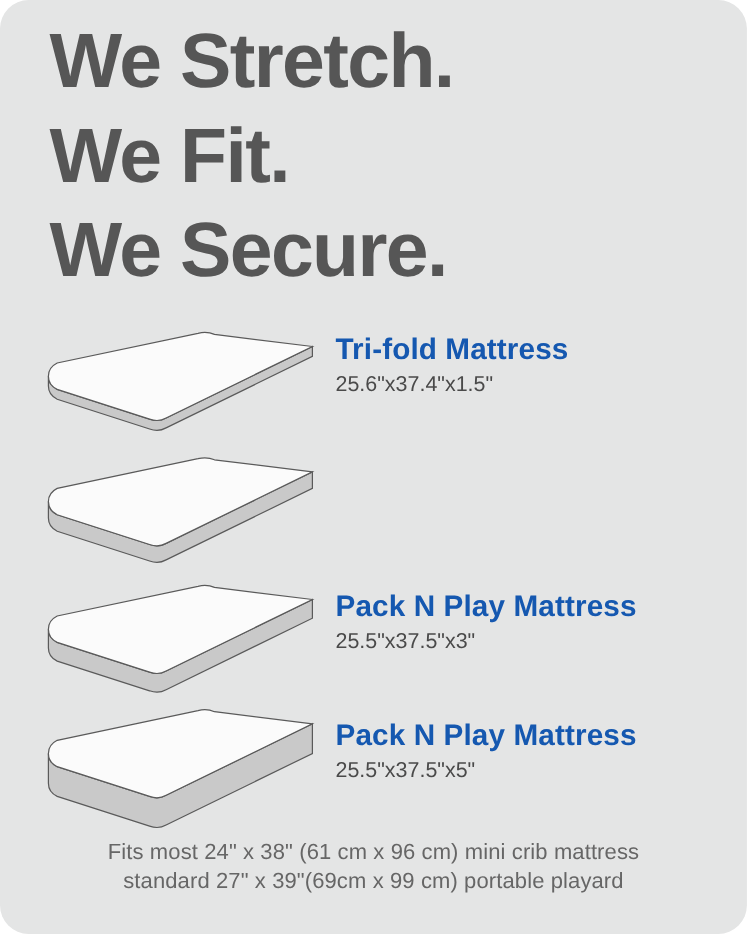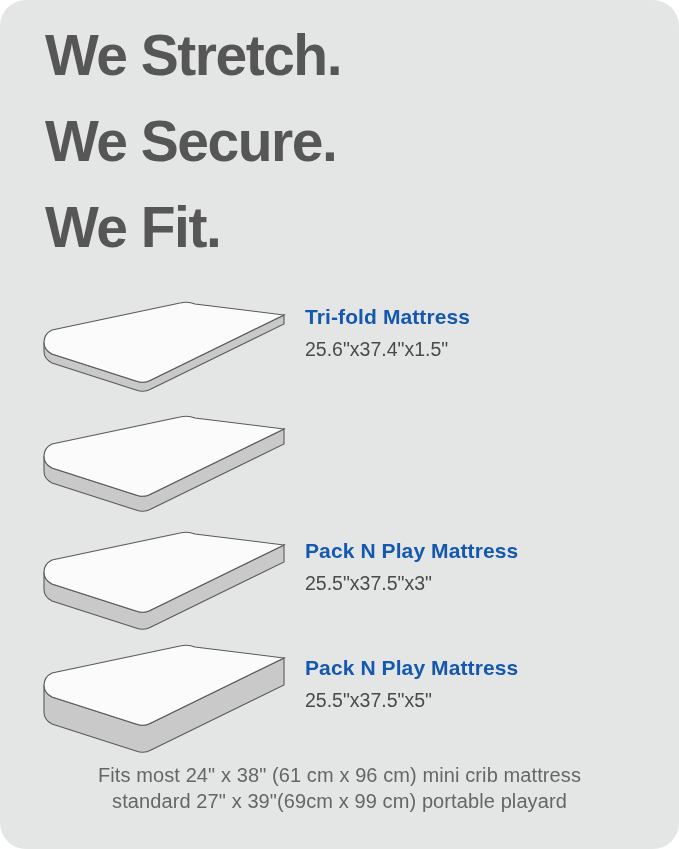--- a/index.html
+++ b/index.html
@@ -24,21 +24,21 @@
   }
 
   
   .headline {
     position: absolute;
     left: 45px;
     top: 12px;
     width: 600px;
   }
   .headline .line {
-    font-size: 57px;
+    font-size: 70px;
     line-height: 86px;
     font-weight: bold;
     color: #565656;
     letter-spacing: -1.5px;
     white-space: nowrap;
   }
 
   
   .rows {
     position: absolute;
@@ -69,21 +69,21 @@
   .face-front { fill: #c9c9c9; stroke: #5a5a5a; stroke-width: 1.1; }
 
   
   .row-text {
     position: absolute;
     left: 305px;
     top: 14px;
     width: 370px;
   }
   .row-title {
-    font-size: 21px;
+    font-size: 27px;
     font-weight: bold;
     color: #1558b0;
     letter-spacing: 0.1px;
     line-height: 28px;
     white-space: nowrap;
   }
   .row-dims {
     margin-top: 6px;
     font-size: 19.5px;
     color: #4a4a4a;
@@ -107,22 +107,22 @@
     white-space: nowrap;
   }
 </style>
 </head>
 <body>
 
 <div id="canvas">
 
   <div class="headline">
     <div class="line">We Stretch.</div>
+    <div class="line">We Fit.</div>
     <div class="line">We Secure.</div>
-    <div class="line">We Fit.</div>
   </div>
 
   <div class="rows">
 
     <div class="row">
       <div class="mattress">
         <svg viewBox="0 0 252 112" xmlns="http://www.w3.org/2000/svg">
           <g>
             <path class="face-front" d="M4,53 L4,62 Q4,70 12,74 L96,101 Q104,104 111,100 L244,35 L244,26 L111,91 Q104,95 96,92 L12,65 Q4,61 4,53 Z"></path>
             <path class="face-top" d="M4,53 Q4,45 12,41 L140,14 Q148,12 155,15 L244,26 L111,91 Q104,95 96,92 L12,65 Q4,61 4,53 Z"></path>

